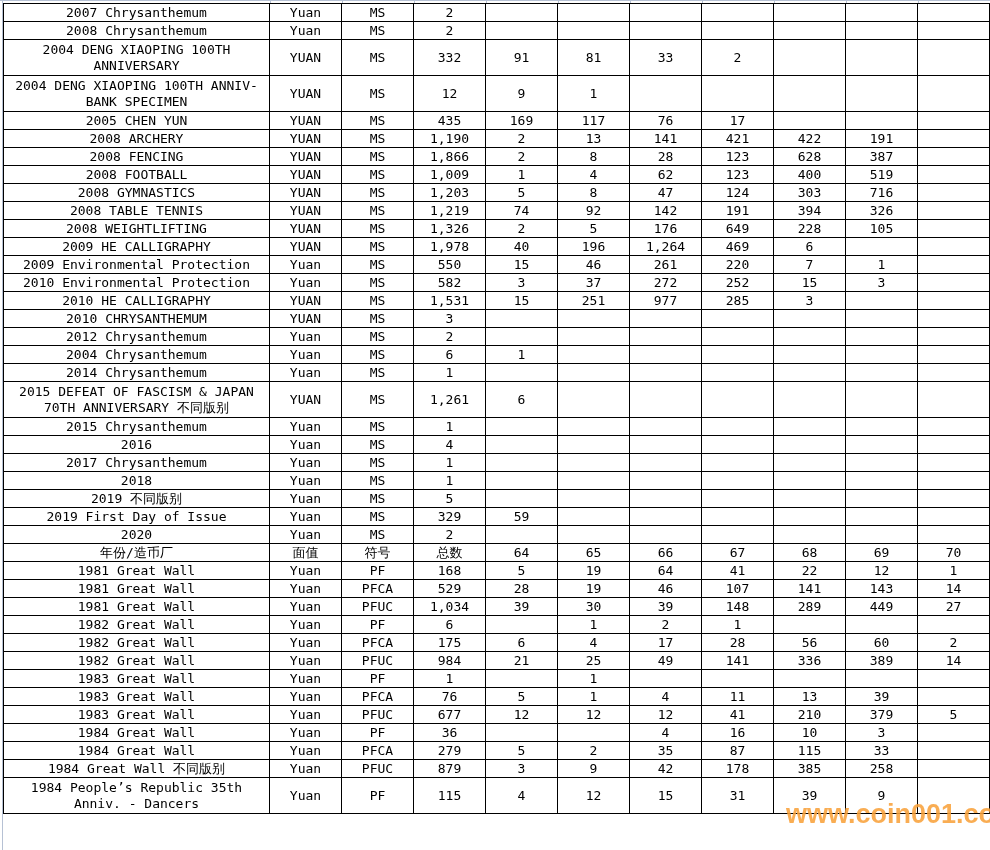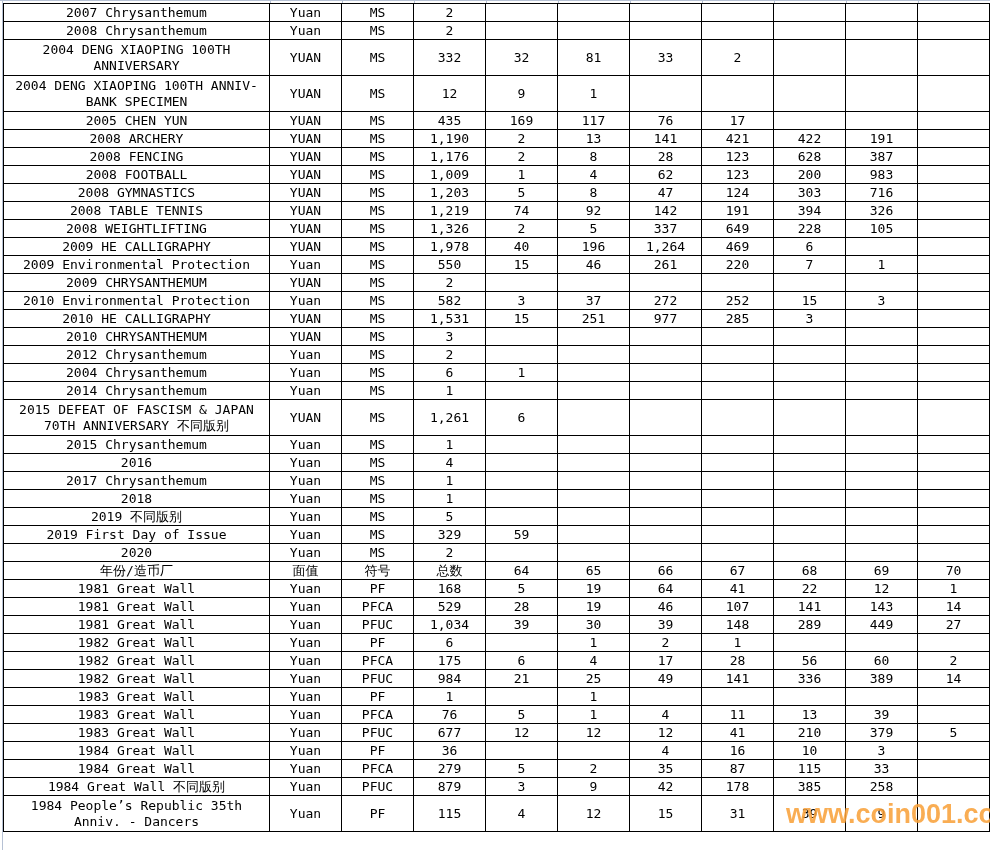--- a/index.html
+++ b/index.html
@@ -74,21 +74,21 @@
           <td></td>
           <td></td>
           <td></td>
         </tr>
         <tr class="h2">
           <td>2004 DENG XIAOPING 100TH
 ANNIVERSARY</td>
           <td>YUAN</td>
           <td>MS</td>
           <td>332</td>
-          <td>32</td>
+          <td>91</td>
           <td>81</td>
           <td>33</td>
           <td>2</td>
           <td></td>
           <td></td>
           <td></td>
         </tr>
         <tr class="h2">
           <td>2004 DENG XIAOPING 100TH ANNIV-
 BANK SPECIMEN</td>
@@ -126,40 +126,40 @@
           <td>141</td>
           <td>421</td>
           <td>422</td>
           <td>191</td>
           <td></td>
         </tr>
         <tr class="h1">
           <td>2008 FENCING</td>
           <td>YUAN</td>
           <td>MS</td>
-          <td>1,176</td>
+          <td>1,866</td>
           <td>2</td>
           <td>8</td>
           <td>28</td>
           <td>123</td>
           <td>628</td>
           <td>387</td>
           <td></td>
         </tr>
         <tr class="h1">
           <td>2008 FOOTBALL</td>
           <td>YUAN</td>
           <td>MS</td>
           <td>1,009</td>
           <td>1</td>
           <td>4</td>
           <td>62</td>
           <td>123</td>
-          <td>200</td>
-          <td>983</td>
+          <td>400</td>
+          <td>519</td>
           <td></td>
         </tr>
         <tr class="h1">
           <td>2008 GYMNASTICS</td>
           <td>YUAN</td>
           <td>MS</td>
           <td>1,203</td>
           <td>5</td>
           <td>8</td>
           <td>47</td>
@@ -181,21 +181,21 @@
           <td>326</td>
           <td></td>
         </tr>
         <tr class="h1">
           <td>2008 WEIGHTLIFTING</td>
           <td>YUAN</td>
           <td>MS</td>
           <td>1,326</td>
           <td>2</td>
           <td>5</td>
-          <td>337</td>
+          <td>176</td>
           <td>649</td>
           <td>228</td>
           <td>105</td>
           <td></td>
         </tr>
         <tr class="h1">
           <td>2009 HE CALLIGRAPHY</td>
           <td>YUAN</td>
           <td>MS</td>
           <td>1,978</td>
@@ -211,33 +211,20 @@
           <td>2009 Environmental Protection</td>
           <td>Yuan</td>
           <td>MS</td>
           <td>550</td>
           <td>15</td>
           <td>46</td>
           <td>261</td>
           <td>220</td>
           <td>7</td>
           <td>1</td>
-          <td></td>
-        </tr>
-        <tr class="h1">
-          <td>2009 CHRYSANTHEMUM</td>
-          <td>YUAN</td>
-          <td>MS</td>
-          <td>2</td>
-          <td></td>
-          <td></td>
-          <td></td>
-          <td></td>
-          <td></td>
-          <td></td>
           <td></td>
         </tr>
         <tr class="h1">
           <td>2010 Environmental Protection</td>
           <td>Yuan</td>
           <td>MS</td>
           <td>582</td>
           <td>3</td>
           <td>37</td>
           <td>272</td>

